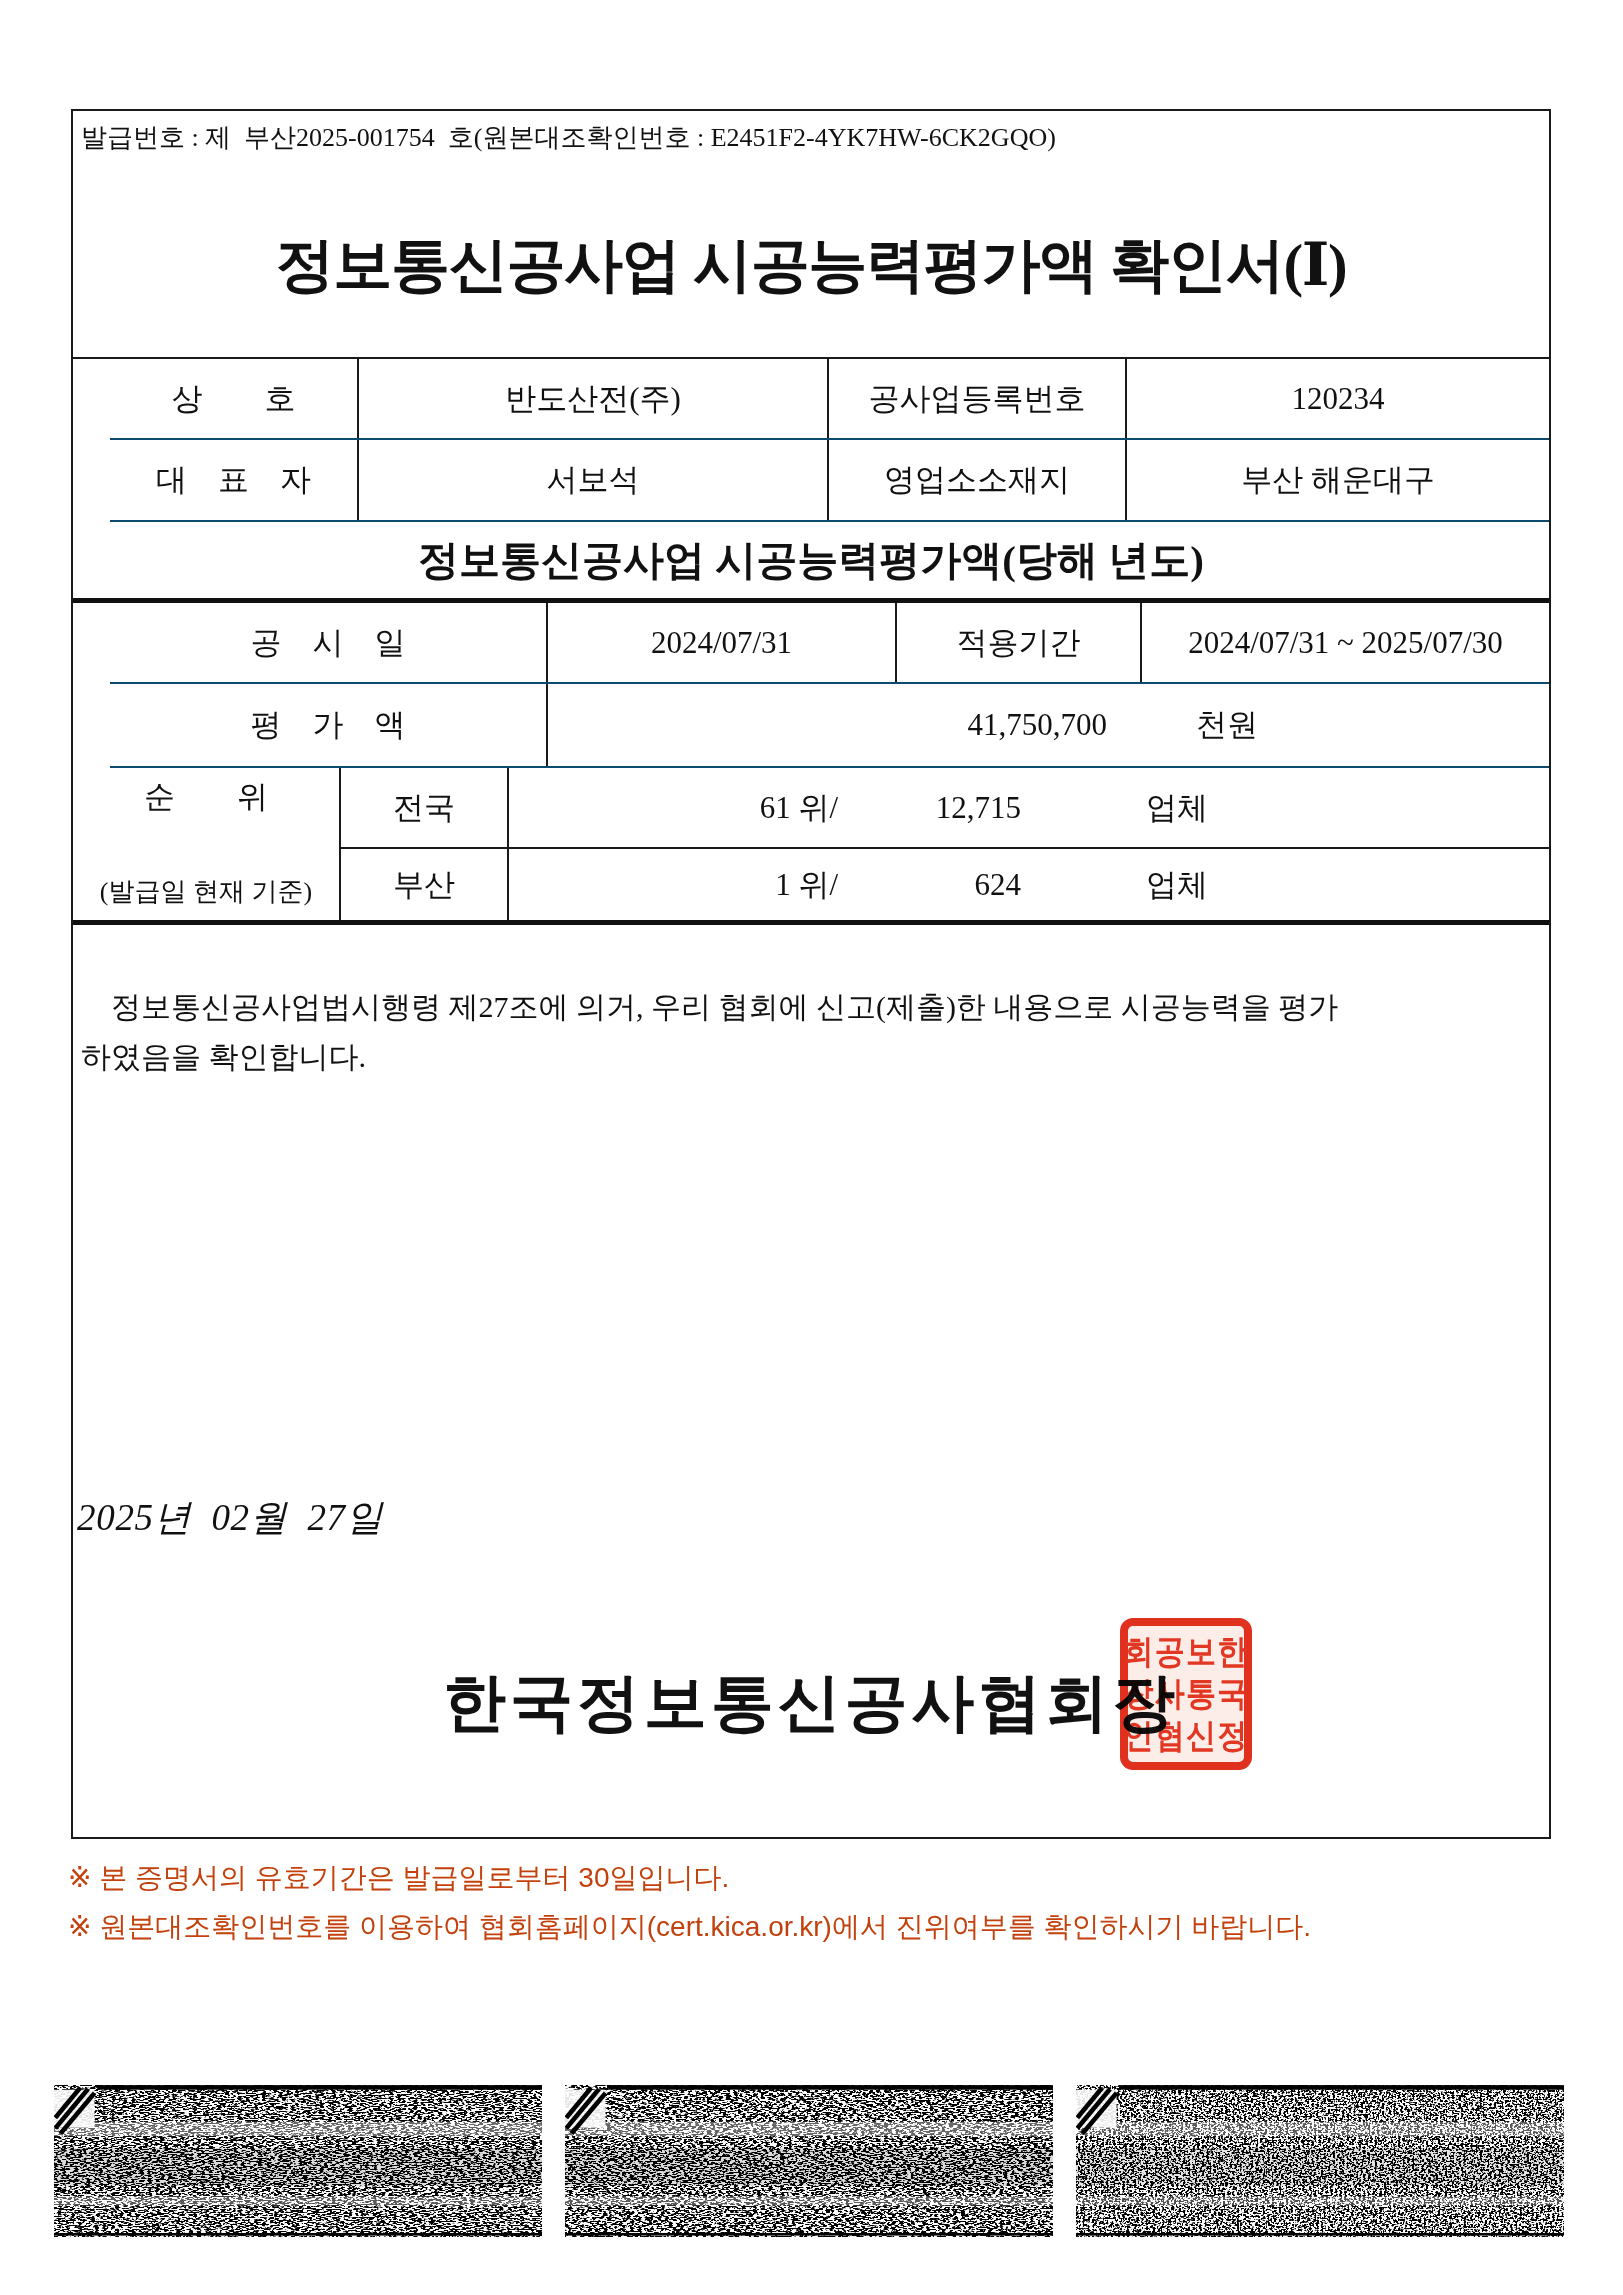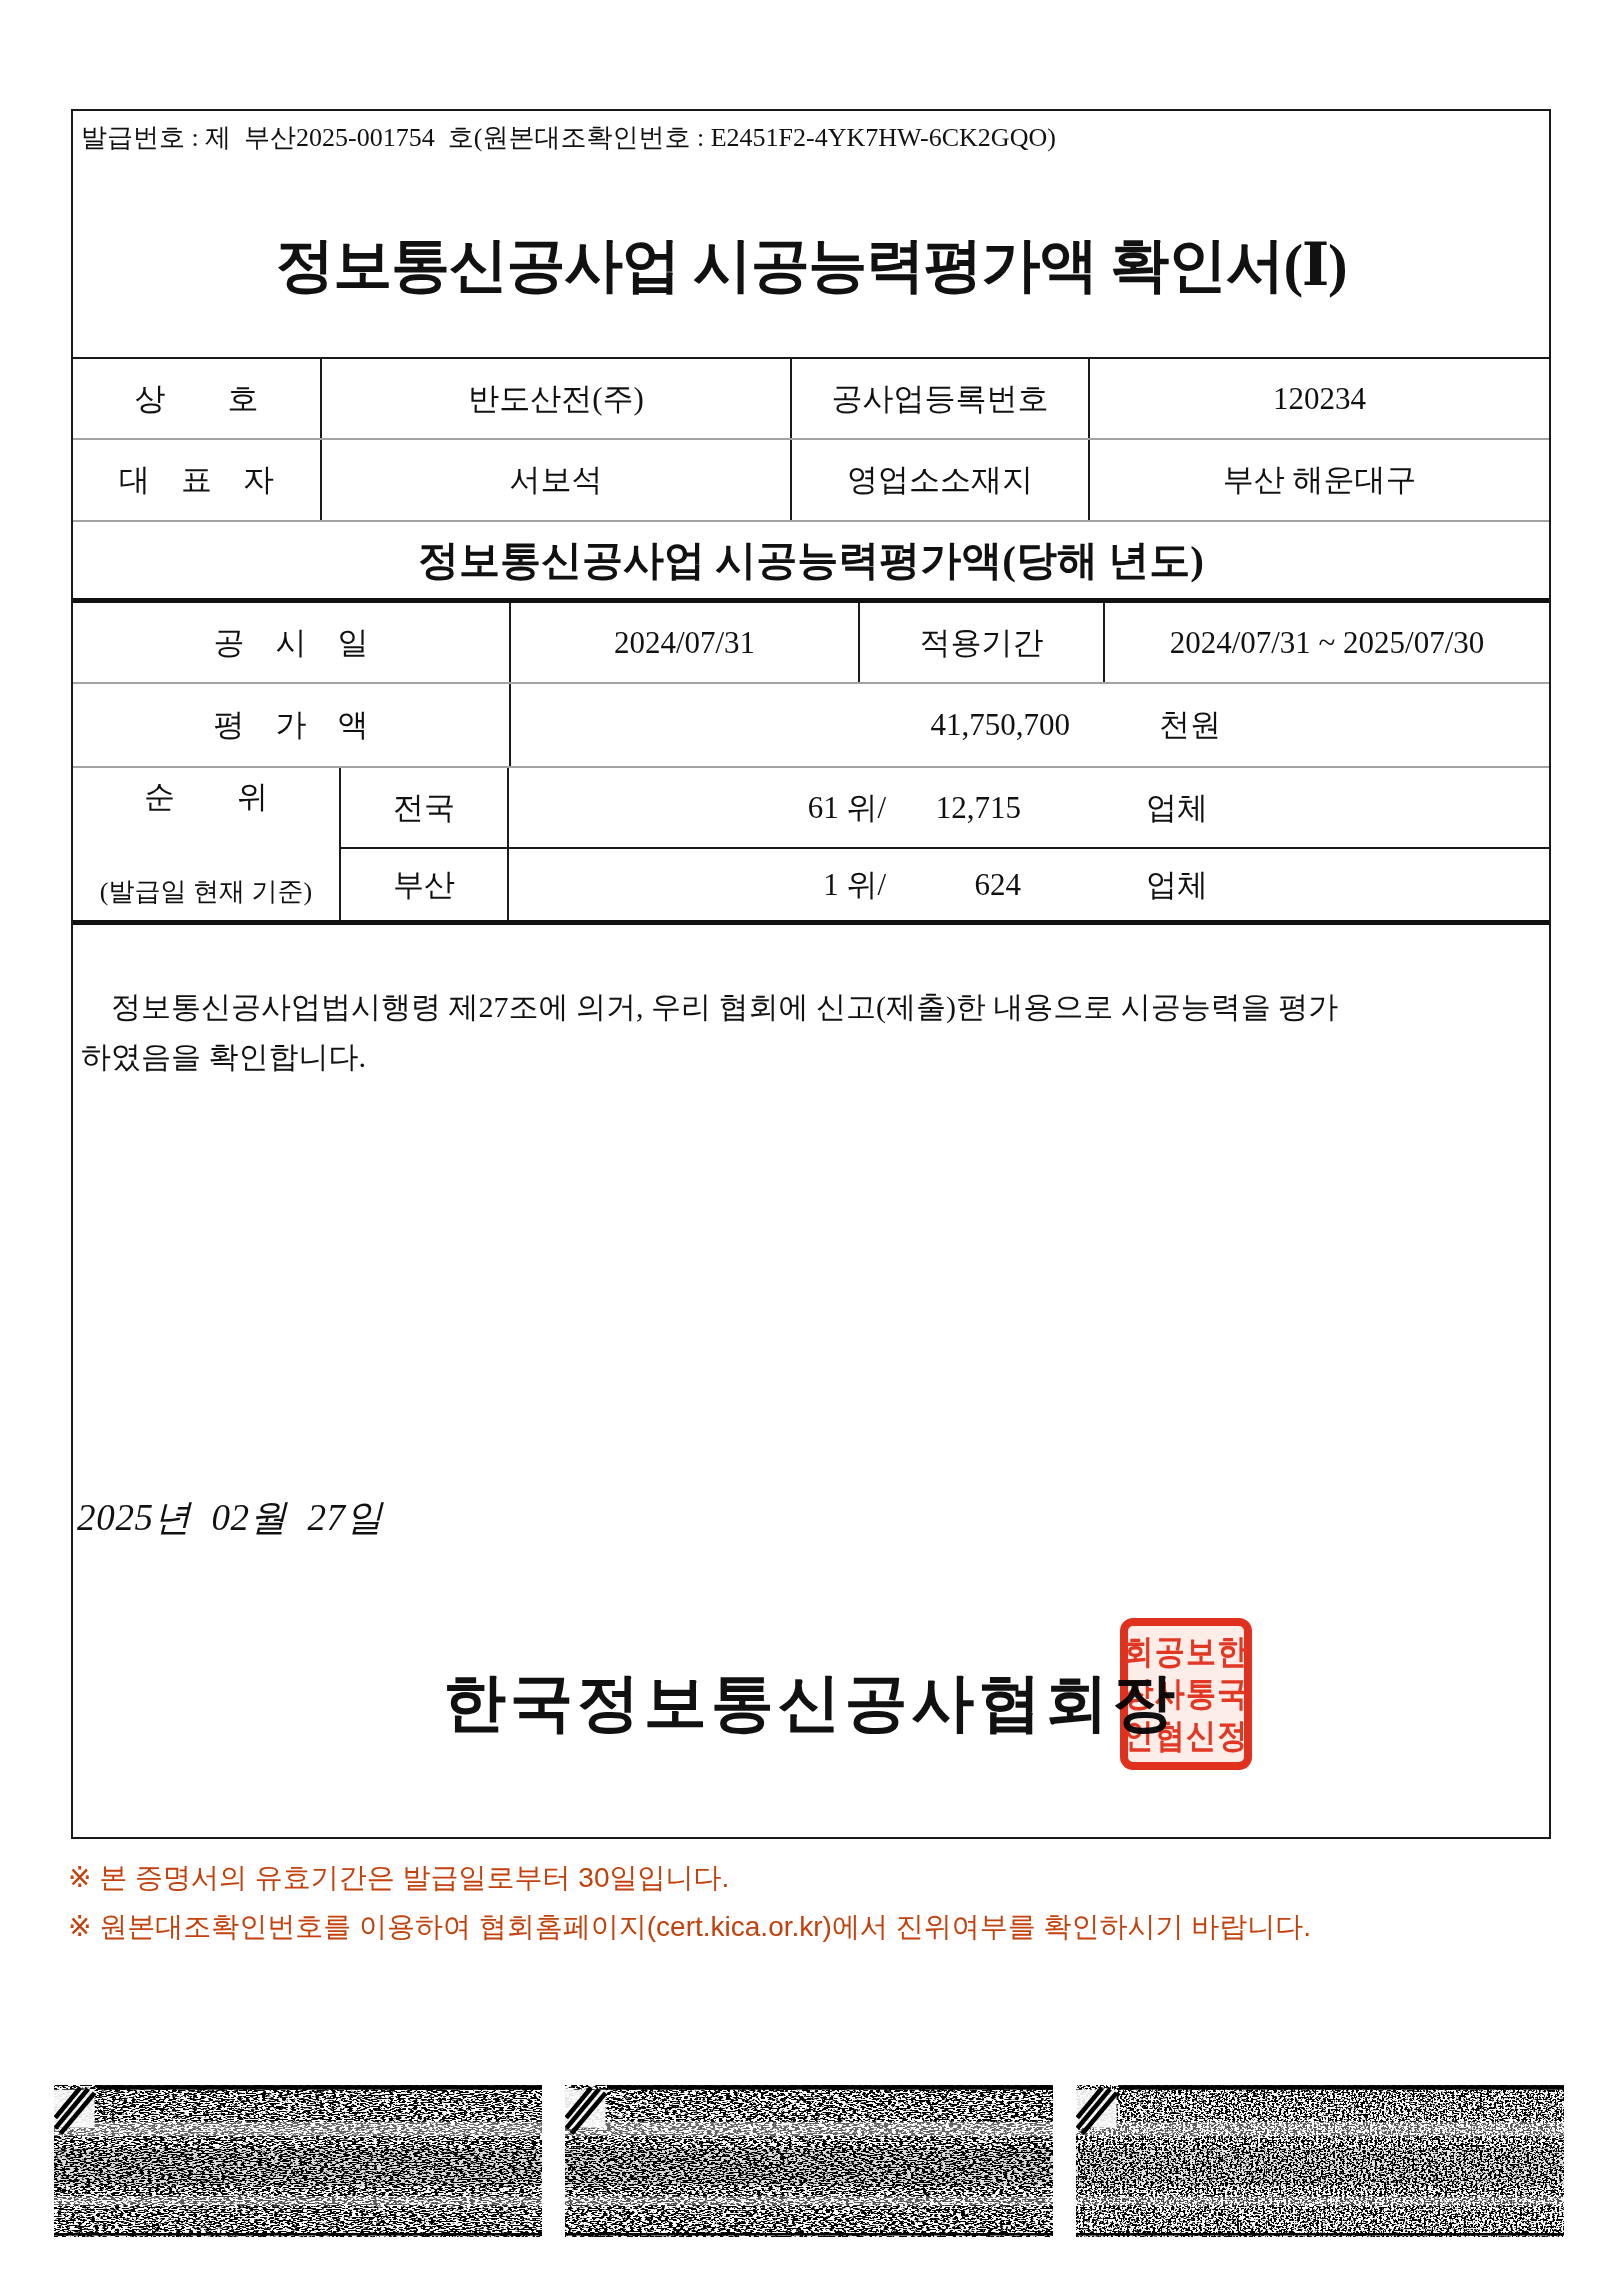--- a/index.html
+++ b/index.html
@@ -10,36 +10,36 @@
   .box{position:absolute;left:71px;top:109px;width:1480px;height:1730px;
        border:2px solid #1a1a1a;box-sizing:border-box;}
 
   .issue-line{position:absolute;top:10.5px;left:7.9px;font-size:26px;line-height:31px;white-space:pre;}
 
   .cert-title{position:absolute;top:115px;left:0;width:100%;text-align:center;
               font-size:59px;font-weight:bold;letter-spacing:-1.3px;white-space:pre;}
 
   
   .tbl{position:absolute;top:246px;left:0;width:100%;border-top:2px solid #1a1a1a;box-sizing:border-box;}
-  .trow{display:flex;border-bottom:2px solid #a3a3a3;font-size:31px;}
+  .trow{display:flex;border-bottom:2px solid #0c4a6e;font-size:31px;margin-left:37px;}
   .tc{display:flex;align-items:center;justify-content:center;box-sizing:border-box;white-space:pre;}
   .tc.bl{border-left:2px solid #1a1a1a;}
   .shead{height:76px;border-bottom:5.9px solid #111;display:flex;align-items:center;justify-content:center;
          font-size:41px;font-weight:bold;white-space:pre;}
   .rankwrap{display:flex;border-bottom:5.9px solid #111;font-size:31px;}
   .rlabel{width:266px;display:flex;flex-direction:column;box-sizing:border-box;gap:37px;}
   .rlabel>div{flex:1;display:flex;align-items:center;justify-content:center;white-space:pre;}
   .rank-note{font-size:26px;}
   .rrows{flex:1;display:flex;flex-direction:column;}
   .rrow{display:flex;height:79px;border-bottom:2px solid #1a1a1a;}
   .rrow.last{height:71px;border-bottom:none;}
   .region{width:168px;border-left:2px solid #1a1a1a;display:flex;align-items:center;justify-content:center;box-sizing:border-box;}
   .vcell{flex:1;border-left:2px solid #1a1a1a;position:relative;box-sizing:border-box;}
   .pos{position:absolute;top:50%;transform:translateY(-50%);white-space:pre;}
-  .r1{left:16px;width:329px;text-align:right;padding-left:32px;}
+  .r1{left:0;width:329px;text-align:right;}
   .r2{left:329px;width:183px;text-align:right;}
   .r3{left:637px;}
   .amt{left:0;width:559px;text-align:right;}
   .unit{left:648px;}
 
   
   .stmt{position:absolute;top:871px;left:7.9px;width:1456px;font-size:30px;line-height:50px;}
   .stmt .l1{text-indent:30px;white-space:nowrap;}
   .stmt .l2{white-space:nowrap;}
   .date-line{position:absolute;top:1382px;left:4px;width:100%;text-align:left;font-size:37px;

